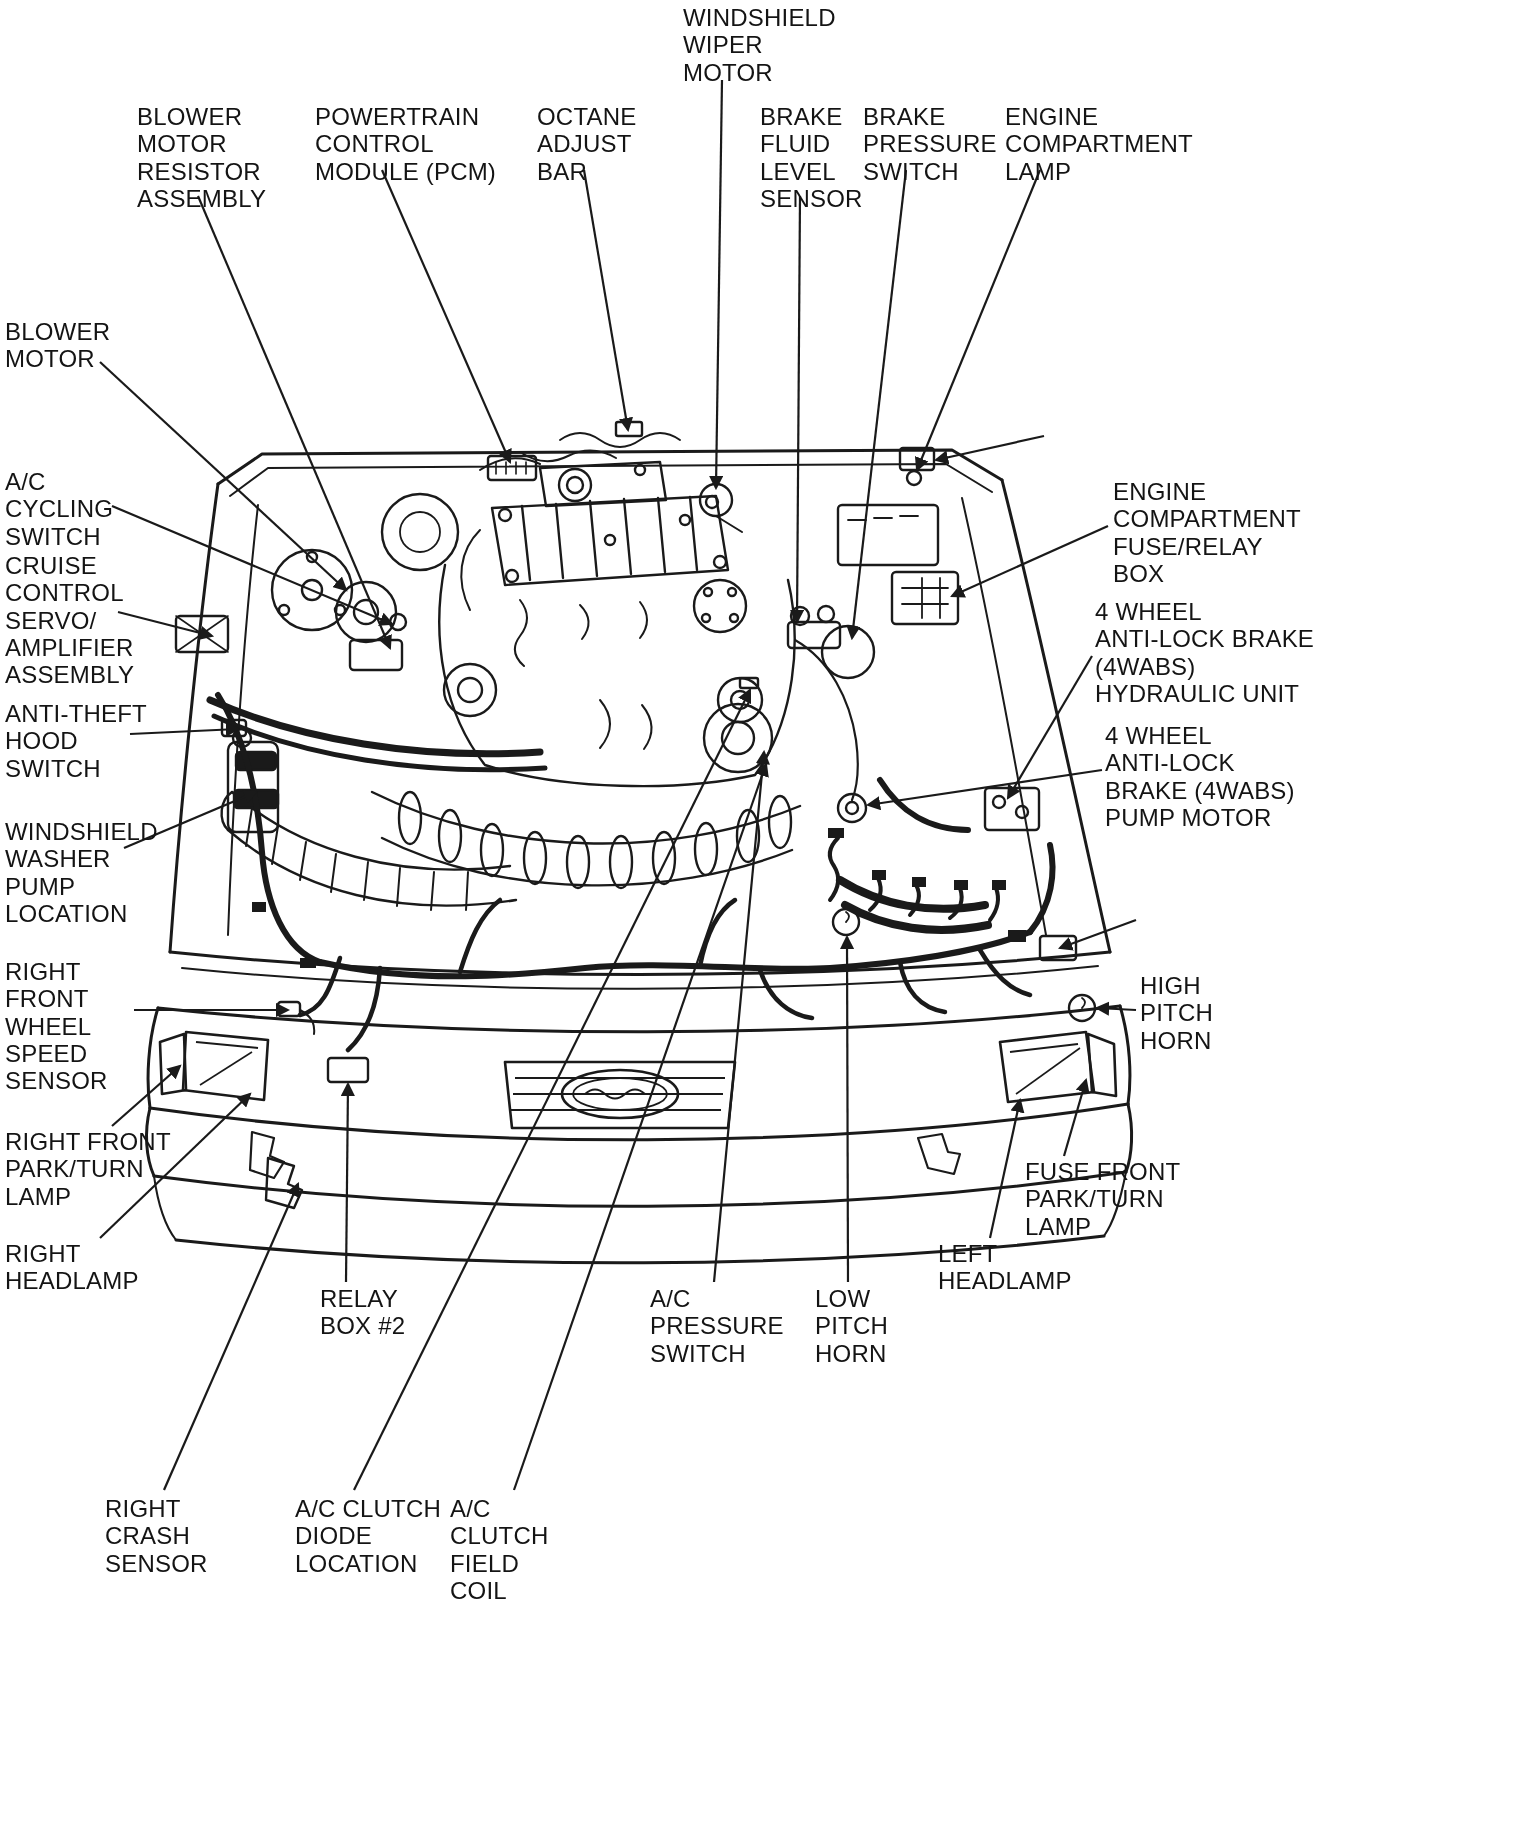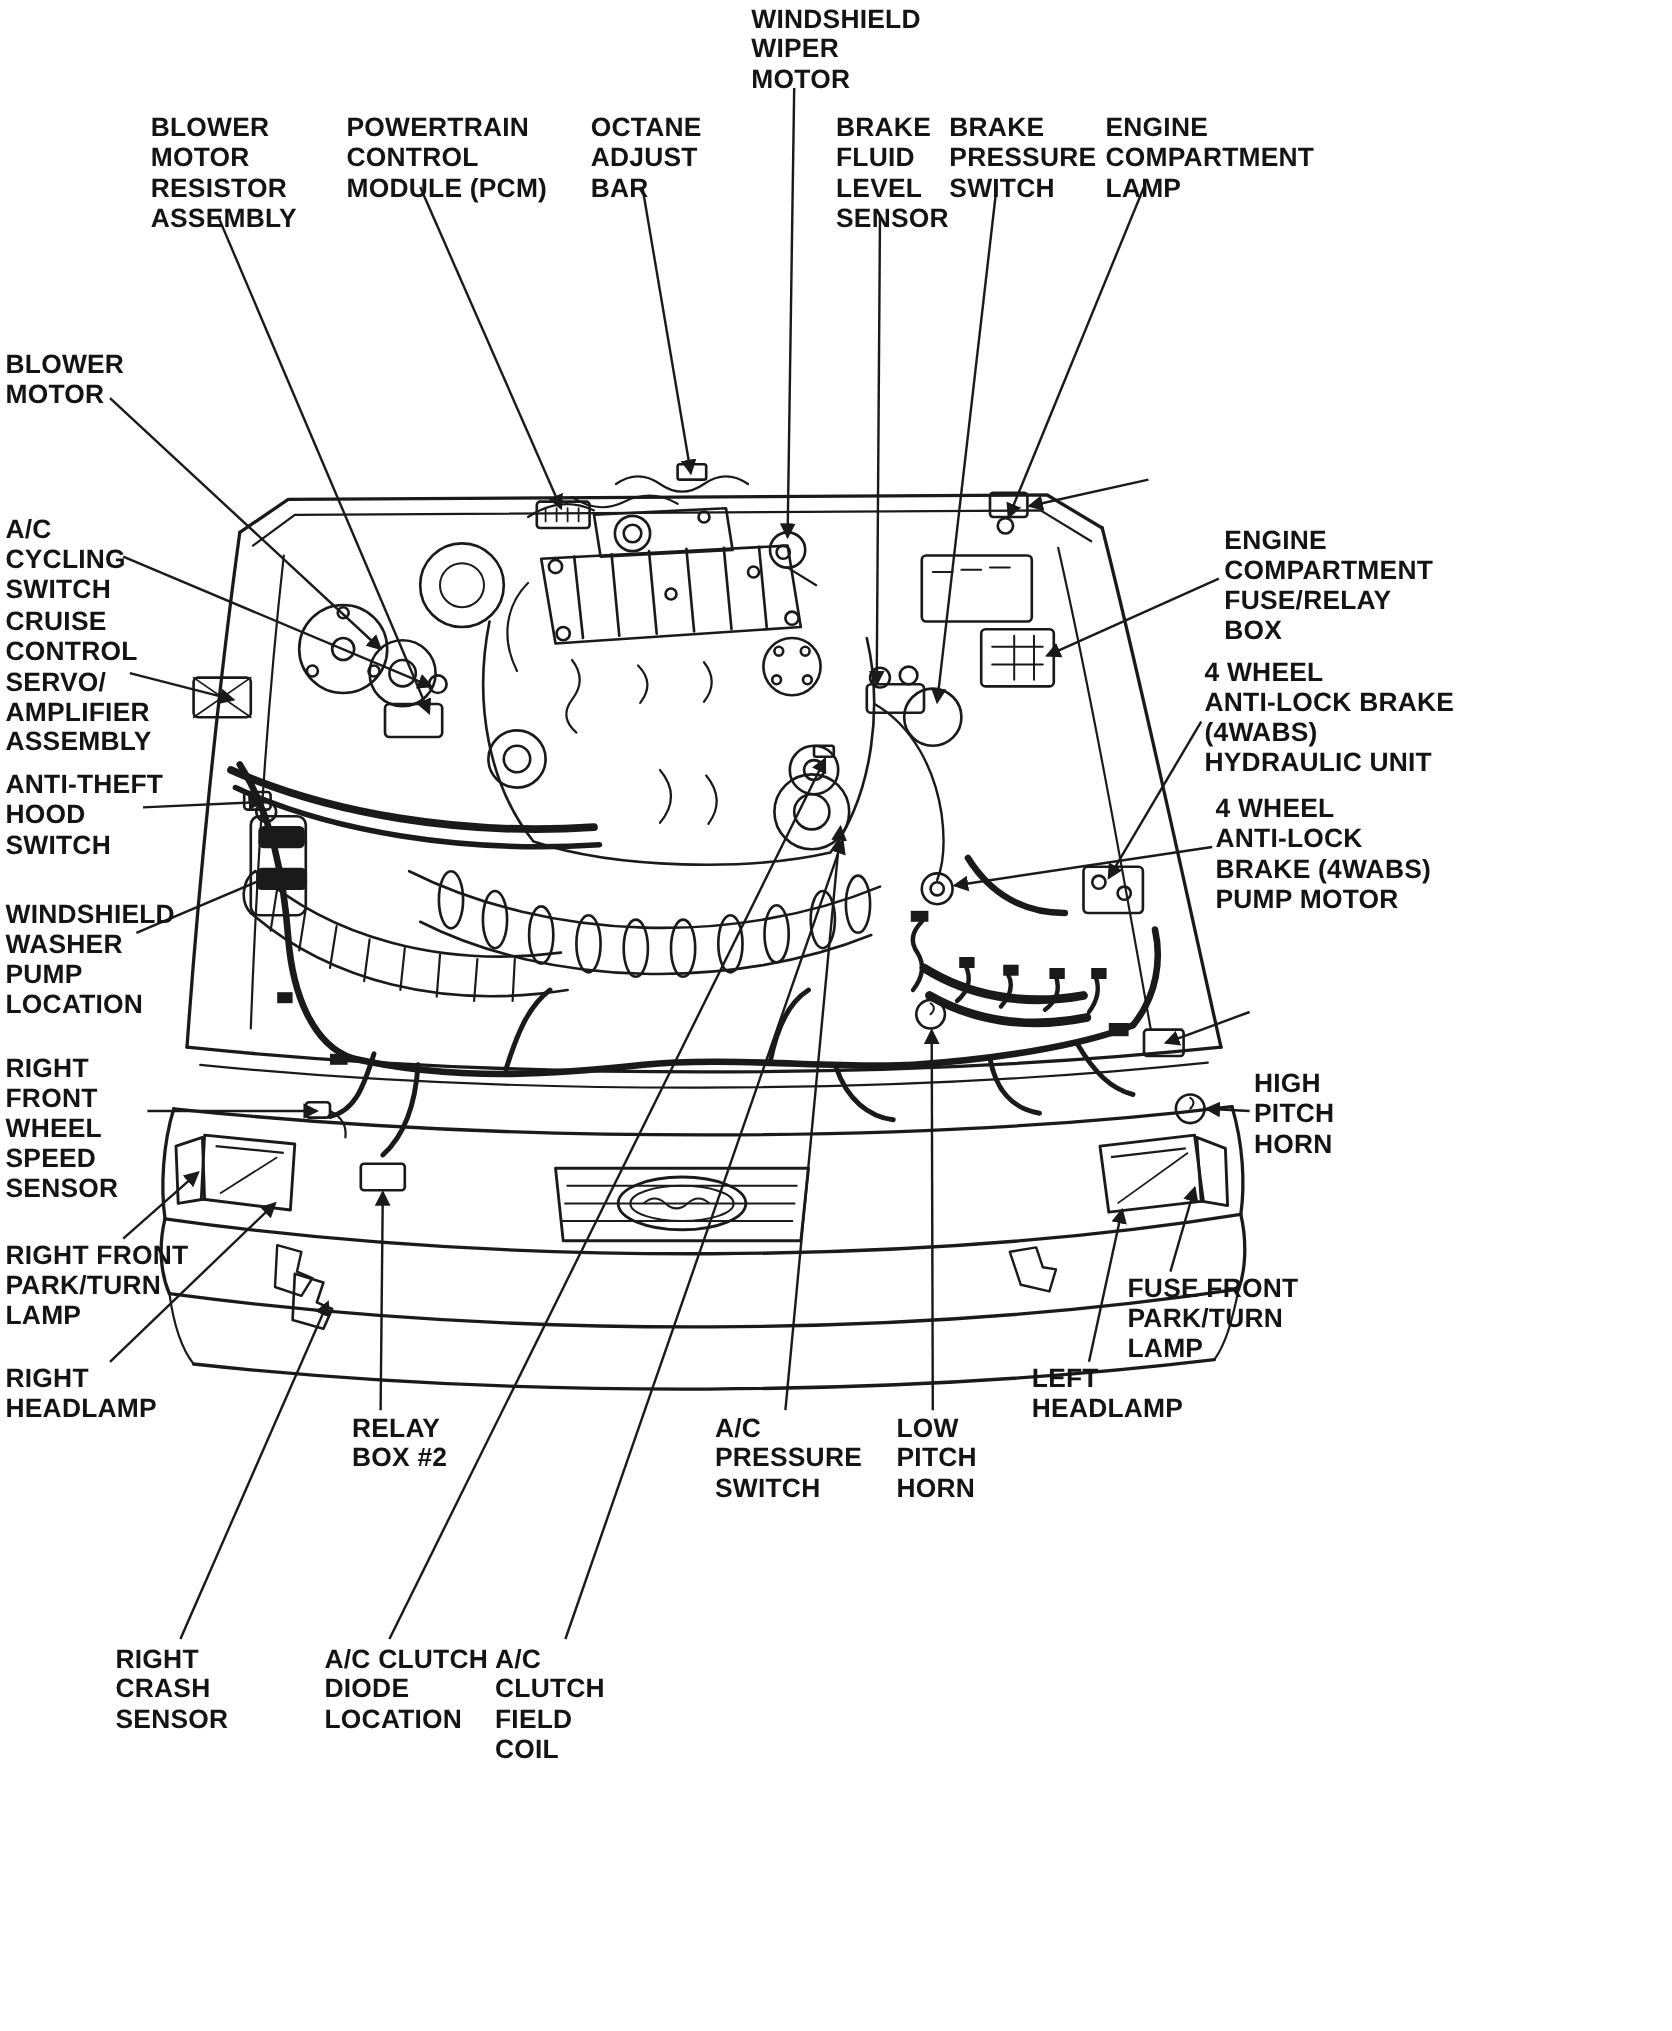--- a/index.html
+++ b/index.html
@@ -2,21 +2,21 @@
 <html><head>
 <meta charset="utf-8">
 <style>
   html,body{margin:0;padding:0;background:#ffffff;}
   .stage{
     position:relative;width:1520px;height:1846px;background:#ffffff;
     font-family:"Liberation Sans",sans-serif;overflow:hidden;
   }
   .art{position:absolute;left:0;top:0;}
   .label{
-    position:absolute;font-weight:700;font-size:24px;line-height:1.14;
+    position:absolute;font-weight:400;font-size:24px;line-height:1.14;
     color:#141414;white-space:pre-line;letter-spacing:.2px;
   }
 </style>
 </head>
 <body>
 
 <div class="stage">
 
   <svg class="art" width="1520" height="1846" viewBox="0 0 1520 1846">
     <defs>

